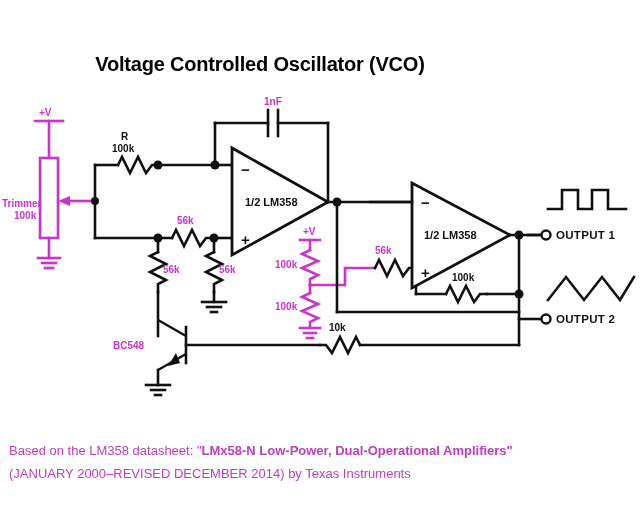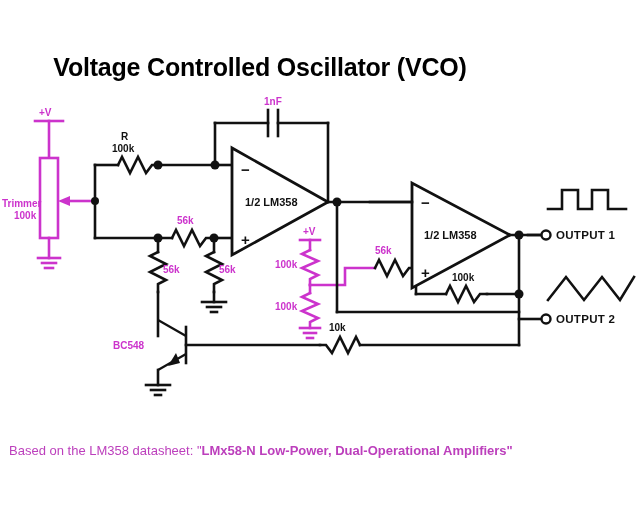--- a/index.html
+++ b/index.html
@@ -21,21 +21,21 @@
     background: #ffffff;
   }
   #title {
     position: absolute;
     top: 53px;
     left: 0;
     width: 520px;
     text-align: center;
     font-family: "Liberation Sans", sans-serif;
     font-weight: bold;
-    font-size: 25px;
+    font-size: 20px;
     color: #000000;
     letter-spacing: -0.2px;
   }
   #schematic {
     position: absolute;
     top: 0;
     left: 0;
   }
   #caption {
     position: absolute;
@@ -283,15 +283,16 @@
       <line class="wire" x1="146" y1="385" x2="170" y2="385"></line>
       <line class="wire" x1="151" y1="390" x2="165" y2="390"></line>
       <line class="wire" x1="155" y1="395" x2="161" y2="395"></line>
     </g>
     <text class="lbl" x="113" y="349">BC548</text>
 
   </svg>
 
   <div id="caption">
     <div class="cap-line"><span>Based on the LM358 datasheet: "</span><span class="bold">LMx58-N Low-Power, Dual-Operational Amplifiers</span><span class="bold">"</span></div>
+    <div class="cap-line">(JANUARY 2000–REVISED DECEMBER 2014) by Texas Instruments</div>
   </div>
 
 </div>
 
 </body></html>

